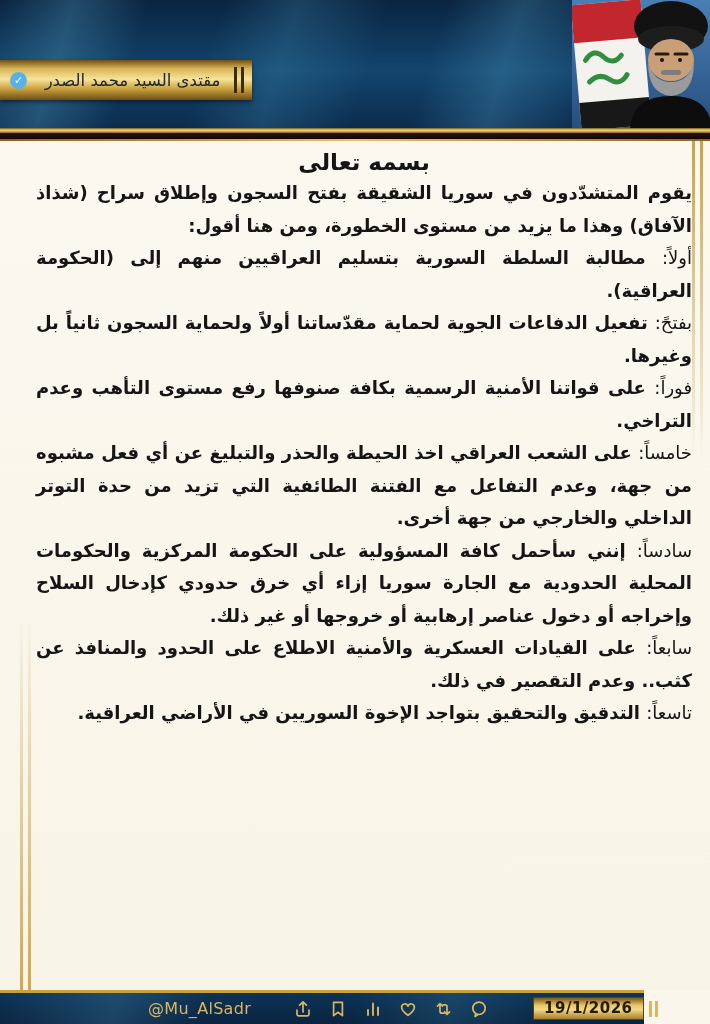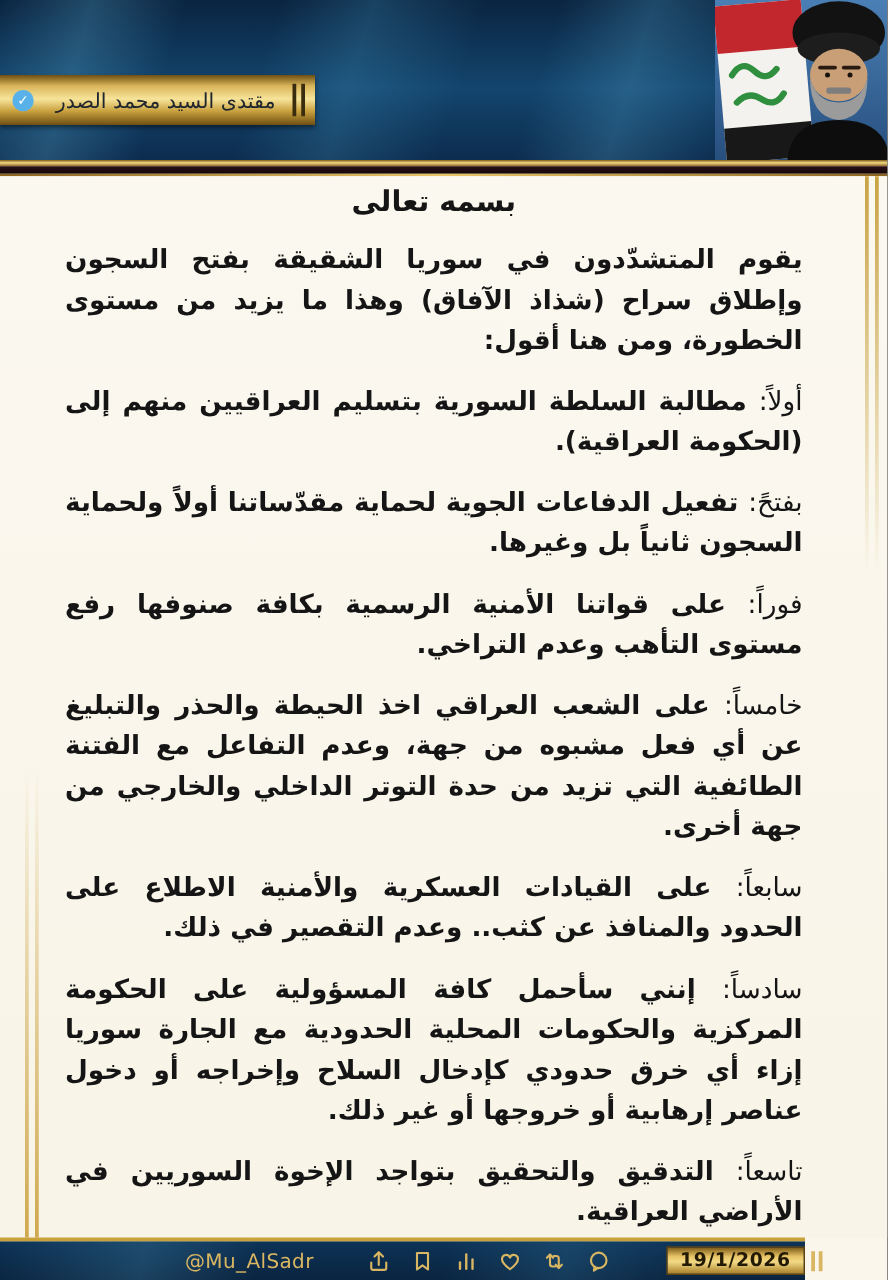--- a/index.html
+++ b/index.html
@@ -38,28 +38,28 @@
   .verified{
     width:17px;height:17px;border-radius:50%;background:#58b2e9;
     color:#fff;font-size:11px;line-height:17px;text-align:center;
     margin-left:10px;margin-right:4px;flex:0 0 auto;font-weight:700;
   }
   .portrait{position:absolute;top:0;right:0;width:138px;height:128px;}
   
   .content{
     position:absolute;top:141px;bottom:34px;left:0;right:0;
     background:linear-gradient(180deg,#fbf8f0,#f8f4e7);
-    padding:8px 52px 0 36px;box-sizing:border-box;overflow:hidden;
+    padding:8px 18px 0 36px;box-sizing:border-box;overflow:hidden;
     direction:rtl;color:#151515;
   }
   .basmala{
     margin:0 0 2px 0;text-align:center;font-size:23px;font-weight:700;
   }
   .para{
-    margin:16px;font-size:21px;line-height:32.5px;font-weight:700;
+    margin:0;font-size:18px;line-height:32.5px;font-weight:700;
     text-align:justify;text-justify:inter-word;
   }
   .para .lead{font-weight:400;}
   .signature{
     position:absolute;bottom:8px;left:58px;margin:0;
     font-size:22px;font-weight:700;direction:rtl;
   }
   .deco{position:absolute;width:12px;display:flex;gap:5px;}
   .deco i{display:block;width:3px;height:100%;}
   .deco-right{top:141px;right:6px;height:335px;}
@@ -139,22 +139,22 @@
   <div class="sep sep-dark"></div>
   <div class="sep sep-gold-thin"></div>
 
   <div class="content">
     <h1 class="basmala">بسمه تعالى</h1>
     <p class="para">يقوم المتشدّدون في سوريا الشقيقة بفتح السجون وإطلاق سراح (شذاذ الآفاق) وهذا ما يزيد من مستوى الخطورة، ومن هنا أقول:</p>
     <p class="para"><b class="lead">أولاً:</b> <span>مطالبة السلطة السورية بتسليم العراقيين منهم إلى (الحكومة العراقية).</span></p>
     <p class="para"><b class="lead">بفتحً:</b> <span>تفعيل الدفاعات الجوية لحماية مقدّساتنا أولاً ولحماية السجون ثانياً بل وغيرها.</span></p>
     <p class="para"><b class="lead">فوراً:</b> <span>على قواتنا الأمنية الرسمية بكافة صنوفها رفع مستوى التأهب وعدم التراخي.</span></p>
     <p class="para"><b class="lead">خامساً:</b> <span>على الشعب العراقي اخذ الحيطة والحذر والتبليغ عن أي فعل مشبوه من جهة، وعدم التفاعل مع الفتنة الطائفية التي تزيد من حدة التوتر الداخلي والخارجي من جهة أخرى.</span></p>
+    <p class="para"><b class="lead">سادساً:</b> <span>إنني سأحمل كافة المسؤولية على الحكومة المركزية والحكومات المحلية الحدودية مع الجارة سوريا إزاء أي خرق حدودي كإدخال السلاح وإخراجه أو دخول عناصر إرهابية أو خروجها أو غير ذلك.</span></p>
     <p class="para"><b class="lead">سابعاً:</b> <span>على القيادات العسكرية والأمنية الاطلاع على الحدود والمنافذ عن كثب.. وعدم التقصير في ذلك.</span></p>
-    <p class="para"><b class="lead">سادساً:</b> <span>إنني سأحمل كافة المسؤولية على الحكومة المركزية والحكومات المحلية الحدودية مع الجارة سوريا إزاء أي خرق حدودي كإدخال السلاح وإخراجه أو دخول عناصر إرهابية أو خروجها أو غير ذلك.</span></p>
     <p class="para"><b class="lead">تاسعاً:</b> <span>التدقيق والتحقيق بتواجد الإخوة السوريين في الأراضي العراقية.</span></p>
 
   </div>
 
   <p class="signature">مقتدى الصدر</p>
 
   <div class="deco deco-right">
       <i></i>
       <i></i>
     </div>

